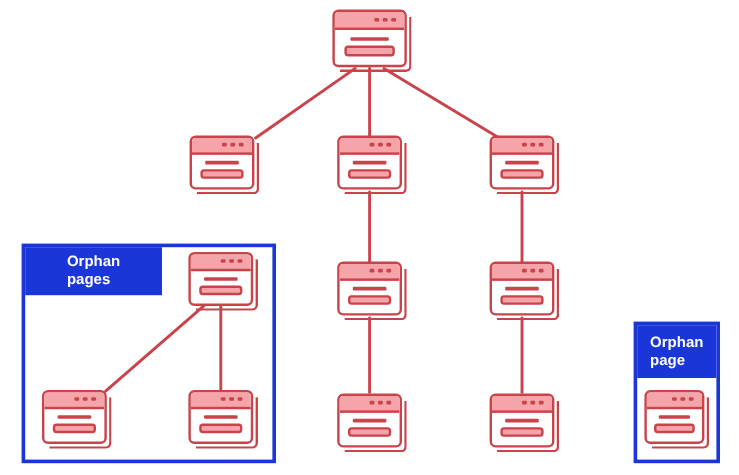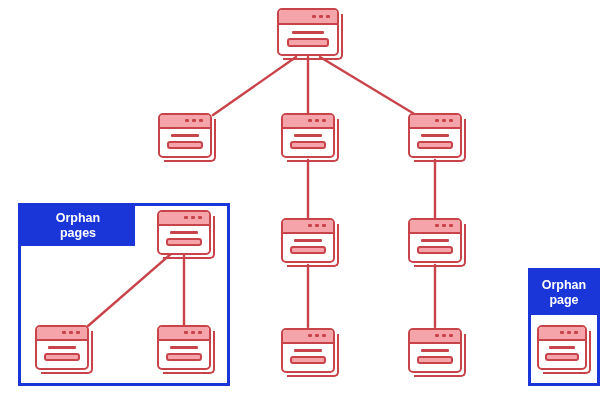--- a/index.html
+++ b/index.html
@@ -69,21 +69,21 @@
     background:transparent;
     box-sizing:border-box;
   }
   .banner{
     position:absolute;
     background:var(--blue);
     color:#ffffff;
     font-weight:bold;
     font-size:12.5px;
     line-height:15px;
-    text-align:center;
+    text-align:left;
     display:flex;align-items:center;justify-content:center;
     box-sizing:border-box;
   }
   .banner span{display:block;}
 </style>
 </head>
 <body>
 
 <div id="canvas">
 

